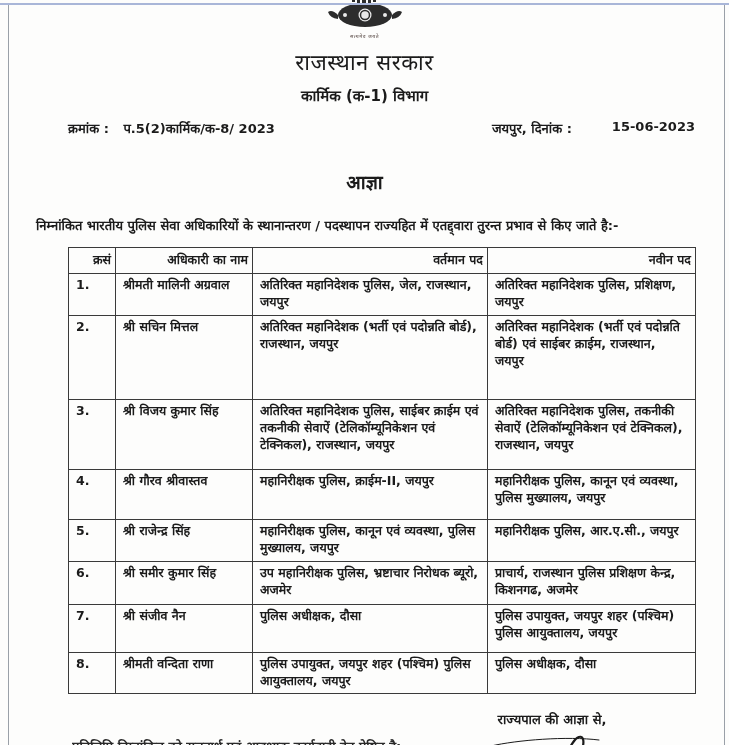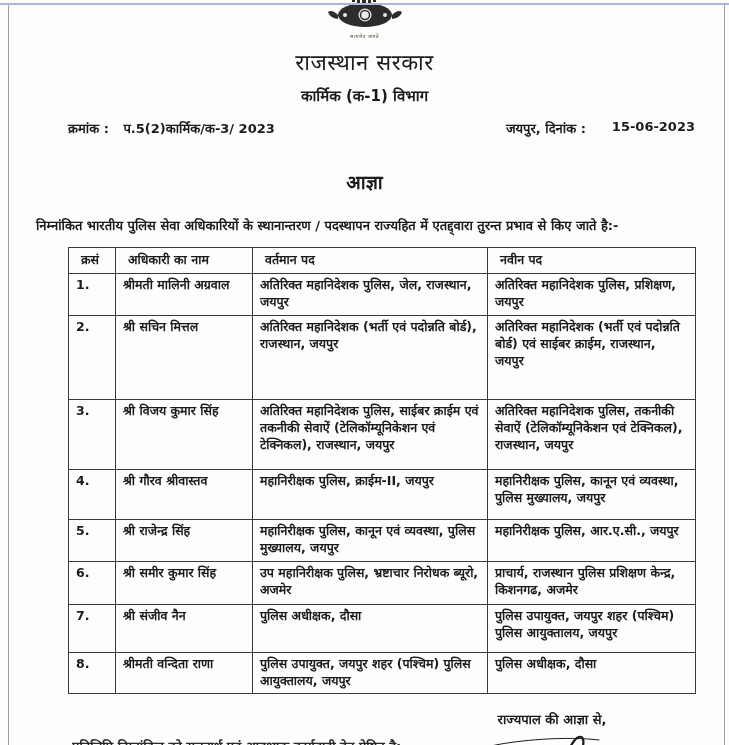--- a/index.html
+++ b/index.html
@@ -30,21 +30,21 @@
   .dept-title { font-size: 15px; font-weight: 700; margin-top: 9px; }
 
   .ref-row {
     display: flex;
     justify-content: space-between;
     margin: 14px 34px 0 68px;
     font-size: 13px;
     font-weight: 600;
   }
   .ref-left .ref-number { margin-left: 10px; font-weight: 600; }
-  .ref-right { display: flex; gap: 26px; }
+  .ref-right { display: flex; gap: 40px; }
 
   .order-title { text-align: center; font-size: 19px; font-weight: 700; margin-top: 32px; }
 
   .intro {
     margin: 23px 30px 0 36px;
     font-size: 13px;
     font-weight: 600;
     line-height: 1.3;
   }
 
@@ -55,21 +55,21 @@
     width: 627px;
     font-size: 12.5px;
   }
   table.transfer th, table.transfer td {
     border: 1px solid #3a3a3a;
     vertical-align: top;
     padding: 3px 7px;
     line-height: 1.35;
     font-weight: 600;
   }
-  table.transfer th { text-align: left; padding: 4px 12px; font-weight: 700; }
+  table.transfer th { text-align: right; padding: 4px 4px; font-weight: 700; }
   col.c-sno  { width: 47px; }
   col.c-name { width: 137px; }
   col.c-cur  { width: 235px; }
   col.c-new  { width: 208px; }
   td.sno { text-align: left; padding-left: 10px; font-weight: 700; }
 
   tr.r1 td { height: 42px; }
   tr.r2 td { height: 84px; }
   tr.r3 td { height: 70px; }
   tr.r4 td { height: 50px; }
@@ -131,21 +131,21 @@
       </svg>
       <div class="emblem-caption">सत्यमेव जयते</div>
     </div>
     <div class="gov-title">राजस्थान सरकार</div>
     <div class="dept-title">कार्मिक (क-1) विभाग</div>
   </div>
 
   <div class="ref-row">
     <div class="ref-left">
       <span>क्रमांक :</span>
-      <span class="ref-number">प.5(2)कार्मिक/क-3/ 2023</span>
+      <span class="ref-number">प.5(2)कार्मिक/क-8/ 2023</span>
     </div>
     <div class="ref-right">
       <span>जयपुर, दिनांक :</span>
       <span>15-06-2023</span>
     </div>
   </div>
 
   <div class="order-title">आज्ञा</div>
 
   <div class="intro">निम्नांकित भारतीय पुलिस सेवा अधिकारियों के स्थानान्तरण / पदस्थापन राज्यहित में एतद्द्वारा तुरन्त प्रभाव से किए जाते है:-</div>

